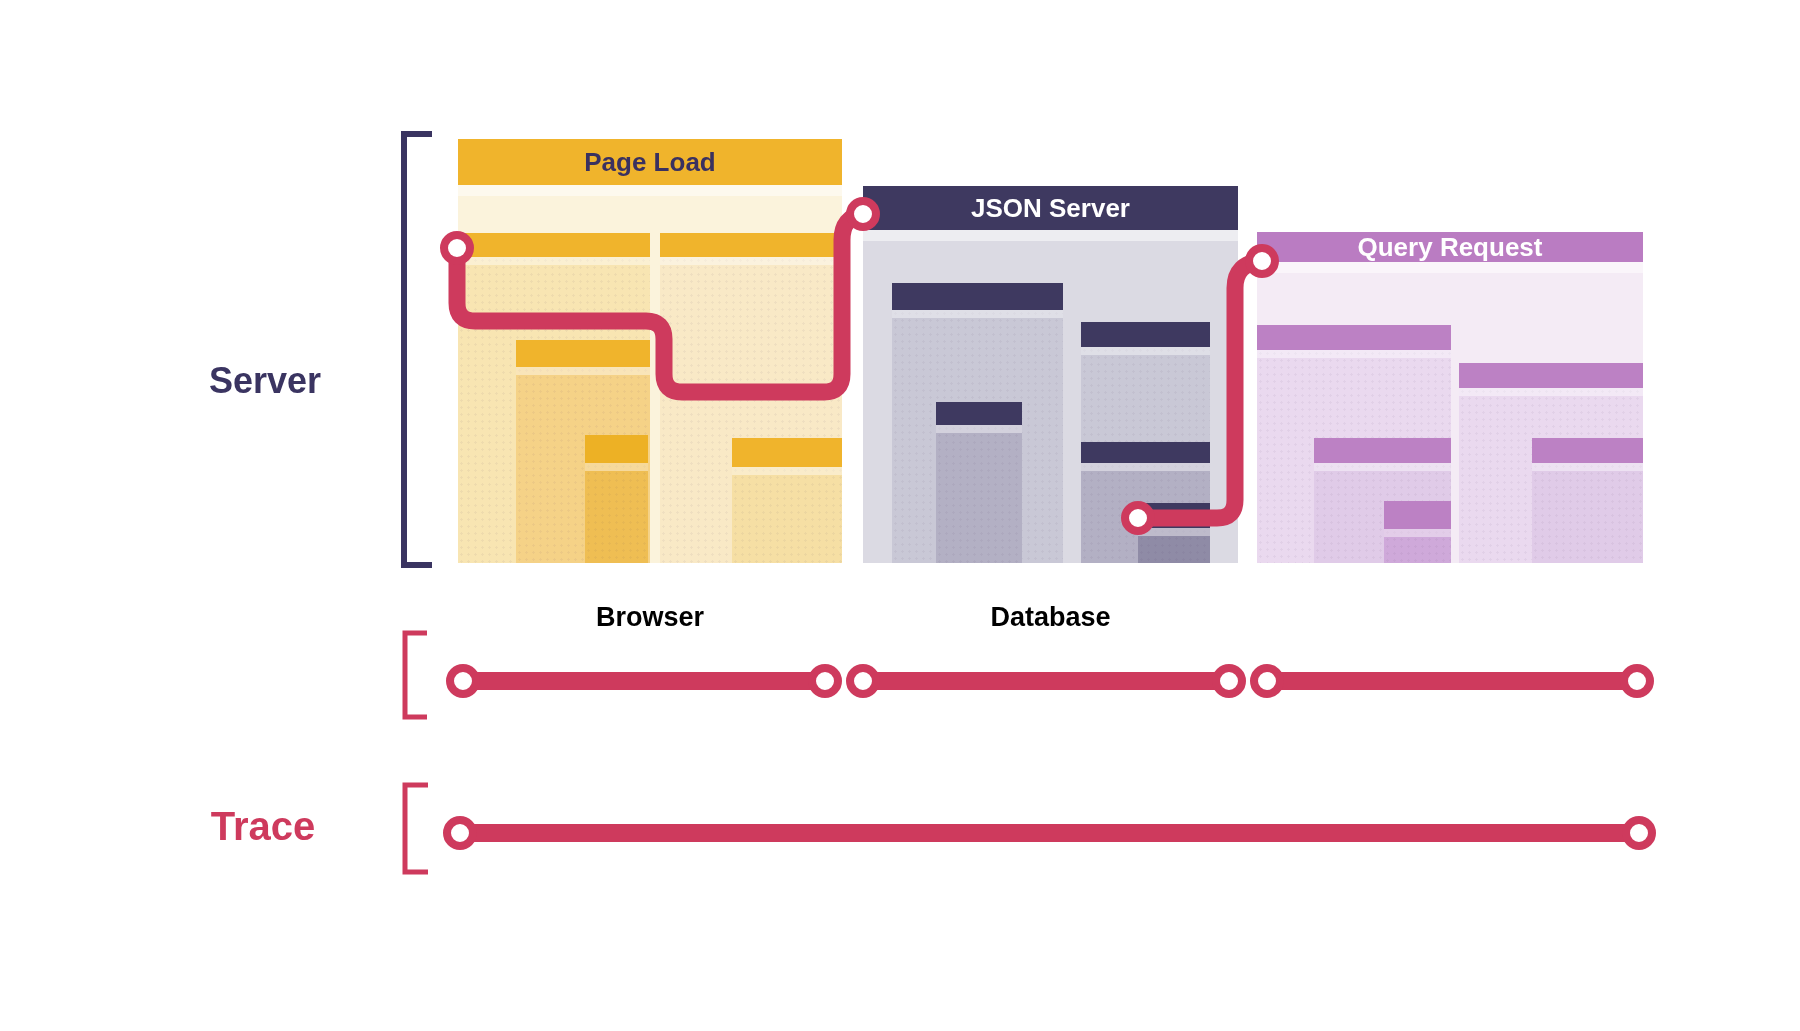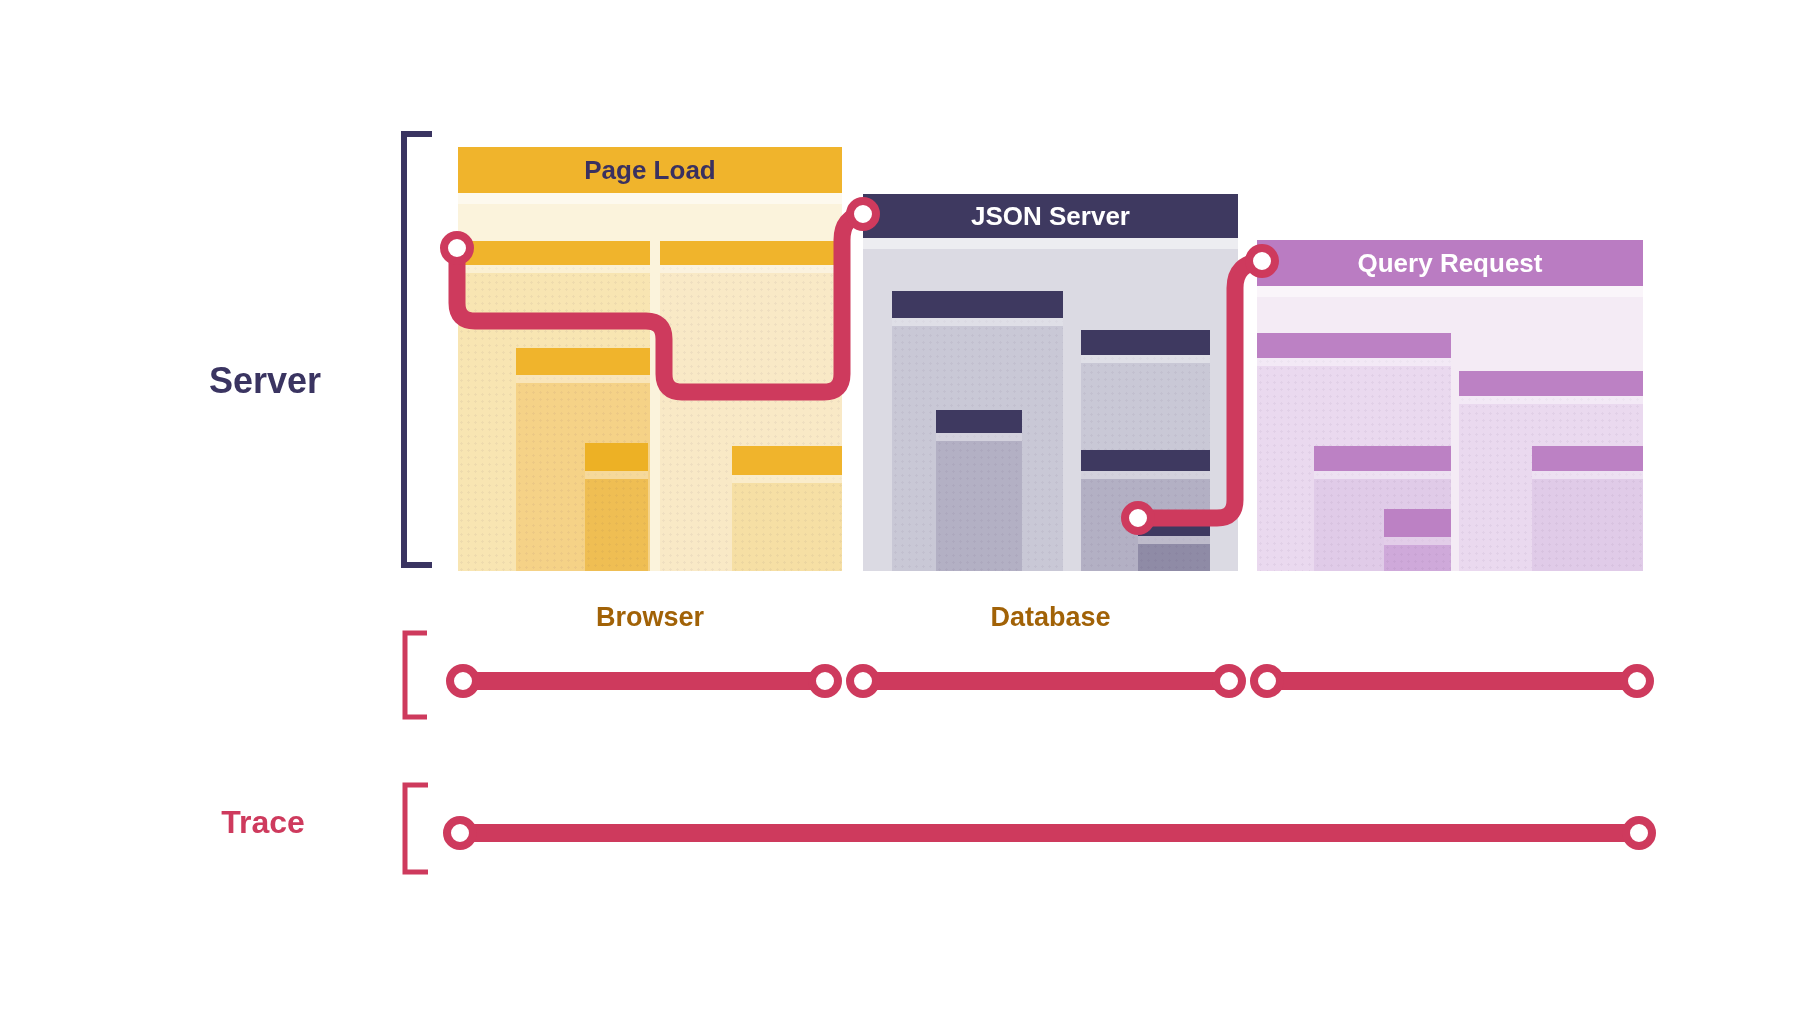--- a/index.html
+++ b/index.html
@@ -4,42 +4,42 @@
 <style>
   html,body{margin:0;padding:0;background:#ffffff;}
   .canvas{
     position:relative;width:1800px;height:1031px;background:#ffffff;overflow:hidden;
     font-family:"Liberation Sans", sans-serif;
   }
   
   .section-label{position:absolute;font-weight:700;text-align:center;}
   .label-spans{left:135px;top:360px;width:260px;font-size:36px;color:#3A3461;}
   .label-transactions{left:103px;top:652px;width:260px;font-size:32px;color:#CE3A5D;}
-  .label-trace{left:133px;top:804px;width:260px;font-size:32px;color:#CE3A5D;}
+  .label-trace{left:133px;top:804px;width:260px;font-size:40px;color:#CE3A5D;}
   
-  .env-label{position:absolute;top:602px;font-weight:700;font-size:27px;color:#a16207;text-align:center;}
+  .env-label{position:absolute;top:602px;font-weight:700;font-size:27px;color:#000000;text-align:center;}
   .env-browser{left:458px;width:384px;}
   .env-backend{left:863px;width:375px;}
   .env-database{left:1257px;width:386px;}
   
-  .panel{position:absolute;margin-top:8px;}
+  .panel{position:absolute;}
   .panel-browser{left:458px;top:139px;width:384px;height:424px;background:#FBF3DC;}
   .panel-backend{left:863px;top:186px;width:375px;height:377px;background:#DBDAE3;}
   .panel-database{left:1257px;top:232px;width:386px;height:331px;background:#F4EBF5;}
   .panel-header{
     position:absolute;left:0;top:0;width:100%;display:flex;align-items:center;justify-content:center;
     font-weight:700;font-size:26px;z-index:3;
   }
   .panel-header::after{
     content:"";position:absolute;left:0;top:100%;width:100%;height:11px;
     background:rgba(255,255,255,0.5);
   }
   .ph-yellow{height:46px;background:#F0B42C;color:#3A3160;}
   .ph-navy{height:44px;background:#3E3960;color:#ffffff;}
-  .ph-purple{height:46px;background:#BA7CC2;color:#ffffff;}
+  .ph-purple{height:30px;background:#BA7CC2;color:#ffffff;}
   
   .card{position:absolute;}
   .card-header{position:absolute;left:0;top:0;width:100%;z-index:2;}
   .card-header::after{
     content:"";position:absolute;left:0;top:100%;width:100%;height:8px;
     background:rgba(255,255,255,0.42);
   }
   .card-body{
     position:absolute;left:0;width:100%;bottom:0;
     background-image:radial-gradient(rgba(70,45,90,0.055) 1.2px, transparent 1.3px);

